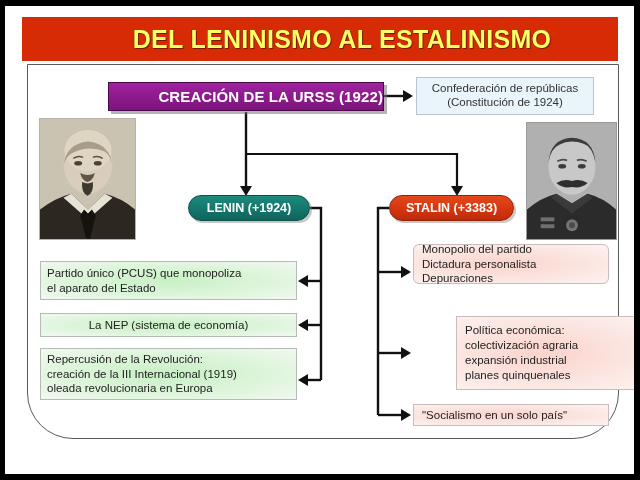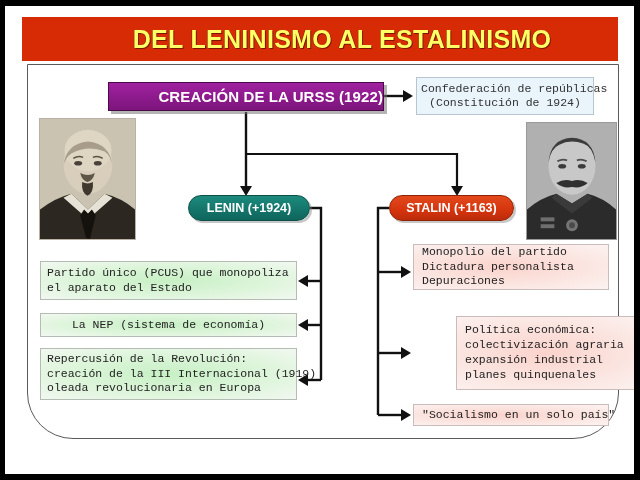--- a/index.html
+++ b/index.html
@@ -170,25 +170,25 @@
     display: flex;
     align-items: center;
     background: radial-gradient(ellipse at 45% 50%, #fbd3cc 0%, #fbe3de 50%, #fcf3f1 100%);
     border: 1px solid #c9bcba;
     color: #222222;
     font-size: 11.5px;
     line-height: 1.3;
     padding: 3px 8px;
     text-align: left;
   }
-  #pbox1 { left: 408px; top: 238px; width: 196px; height: 46px; }
+  #pbox1 { left: 408px; top: 238px; width: 196px; height: 40px; border-radius: 6px; }
   #pbox2 { left: 408px; top: 310px; width: 196px; height: 74px; margin-left: 43px; }
   #pbox3 { left: 408px; top: 398px; width: 196px; height: 22px; justify-content:flex-start; }
 
-  .box-lines { width: 100%; font-family: Liberation Mono, monospace; }
+  .box-lines { width: 100%; }
   .box-lines div { white-space: nowrap; }
   .right-al { text-align: left; }
 
   
   #wires {
     position: absolute;
     left: 0; top: 0;
     width: 640px; height: 480px;
     pointer-events: none;
   }
@@ -280,21 +280,21 @@
       <div>Confederación de repúblicas</div>
       <div>(Constitución de 1924)</div>
     </div>
   </div>
 
   <div id="pill-lenin" class="pill">
     <span>LENIN (+1924)</span>
   </div>
 
   <div id="pill-stalin" class="pill">
-    <span>STALIN (+1163)</span>
+    <span>STALIN (+3383)</span>
   </div>
 
   <div id="gbox1" class="gbox">
     <div class="box-lines">
       <div class="right-al">Partido único (PCUS) que monopoliza</div>
       <div class="right-al">el aparato del Estado</div>
     </div>
   </div>
 
   <div id="gbox2" class="gbox">

